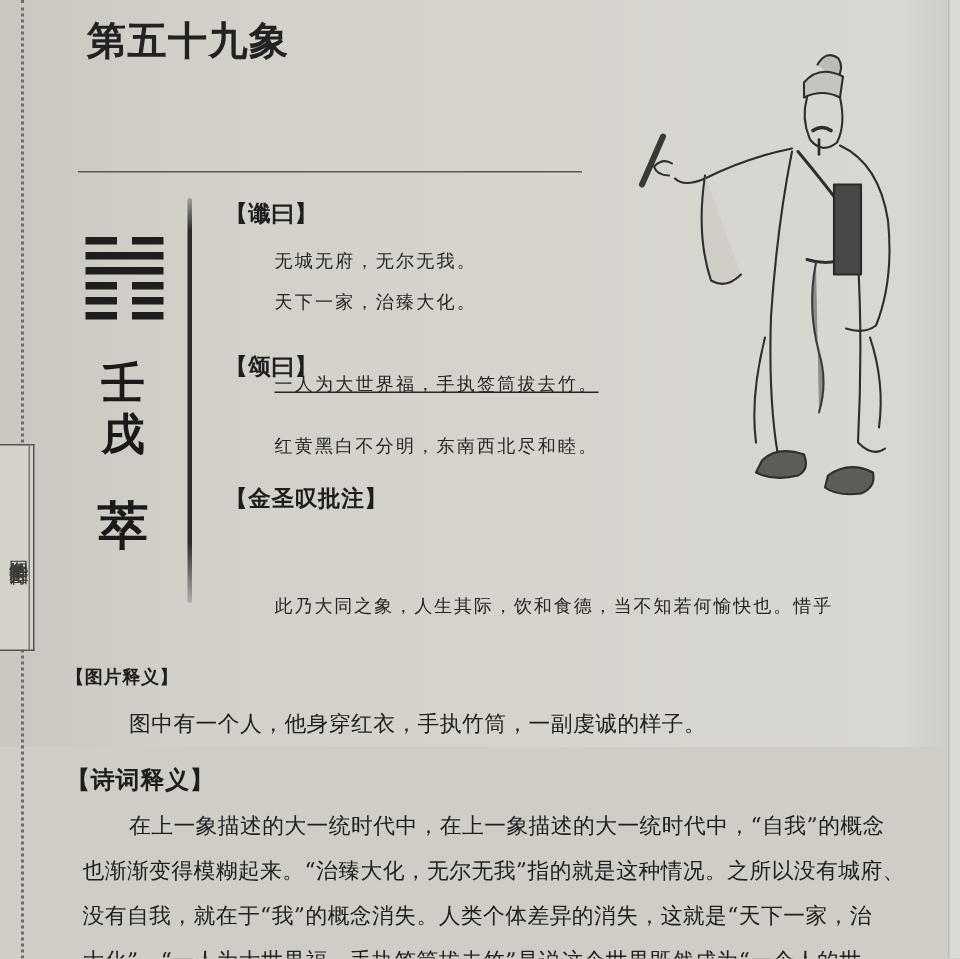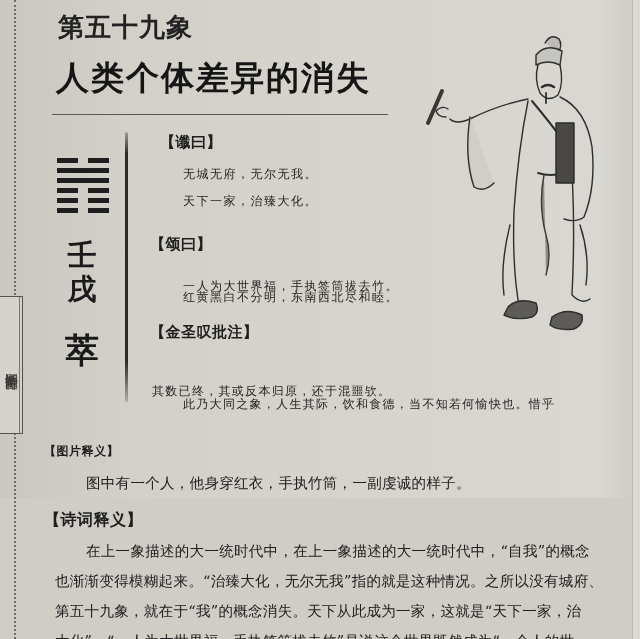--- a/index.html
+++ b/index.html
@@ -91,21 +91,20 @@
 <body>
 
 <div class="page">
   <div class="dotted-rule"></div>
 
   <div class="side-tab">
     <span class="side-tab-label">图解推背图</span>
   </div>
 
   <div class="chapter-no">第五十九象</div>
-  <div class="chapter-title">人类个体差异的消失</div>
   <div class="title-rule"></div>
 
   <div class="hexagram">
     <div class="hex-line yin">
         <span class="seg"></span>
         <span class="seg"></span>
       </div>
     <div class="hex-line yang">
         <span class="seg"></span>
       </div>
@@ -127,39 +126,38 @@
   </div>
 
   <div class="ganzhi">
     <div>壬</div>
     <div>戌</div>
   </div>
   <div class="hex-name">萃</div>
 
   <div class="vrule"></div>
 
-  <div class="sec-head" style="left:160px; top:133px;">【谶曰】</div>
+  <div class="sec-head" style="left:150px; top:133px;">【谶曰】</div>
   <div class="verse" style="left:183px; top:193px;">天下一家，治臻大化。</div>
   <div class="verse" style="left:183px; top:166px;">无城无府，无尔无我。</div>
 
   <div class="sec-head" style="left:150px; top:235px;">【颂曰】</div>
-  <div class="verse" style="left:183px; top:278px;">一人为大世界福，手执签筒拔去竹。</div>
+  <div class="verse" style="left:183px; top:248px;text-decoration:underline;">一人为大世界福，手执签筒拔去竹。</div>
   <div class="verse" style="left:183px; top:289px;">红黄黑白不分明，东南西北尽和睦。</div>
 
   <div class="sec-head" style="left:150px; top:323px;">【金圣叹批注】</div>
   <div class="verse" style="left:183px; top:355px; letter-spacing:1.3px;margin-top:41px;">此乃大同之象，人生其际，饮和食德，当不知若何愉快也。惜乎</div>
-  <div class="verse" style="left:152px; top:383px; letter-spacing:1.3px;">其数已终，其或反本归原，还于混噩欤。</div>
 
   <div class="sec-head" style="left:44px; top:443px; font-size:12px;">【图片释义】</div>
   <div class="body-text" style="left:86px; top:468px;">图中有一个人，他身穿红衣，手执竹筒，一副虔诚的样子。</div>
 
   <div class="sec-head" style="left:44px; top:510px; font-size:16px;">【诗词释义】</div>
   <div class="body-text" style="left:86px; top:536px;">在上一象描述的大一统时代中，在上一象描述的大一统时代中，“自我”的概念</div>
   <div class="body-text" style="left:55px; top:566px;">也渐渐变得模糊起来。“治臻大化，无尔无我”指的就是这种情况。之所以没有城府、</div>
-  <div class="body-text" style="left:55px; top:596px;">第五十九象，就在于“我”的概念消失。天下从此成为一家，这就是“天下一家，治</div>
+  <div class="body-text" style="left:55px; top:596px;">没有自我，就在于“我”的概念消失。人类个体差异的消失，这就是“天下一家，治</div>
   <div class="body-text" style="left:55px; top:626px;">大化”。“一人为大世界福，手执签筒拔去竹”是说这个世界既然成为“一个人的世</div>
 
   <svg class="figure" viewBox="0 0 200 320">
     <g fill="none" stroke="#2e2e2e" stroke-width="1.4" stroke-linejoin="round" stroke-linecap="round">
 
       <path d="M135 18 q6 -10 14 -4 q4 6 -1 14" fill="#bdbbb5"></path>
       <path d="M126 30 q10 -12 26 -4 l-2 14 q-12 -6 -24 0 z" fill="#c6c4be"></path>
 
       <path d="M128 40 q-4 14 2 28 q8 10 18 2 q6 -12 2 -30"></path>
       <path d="M132 62 q6 -4 12 0" stroke-width="2.4"></path>

